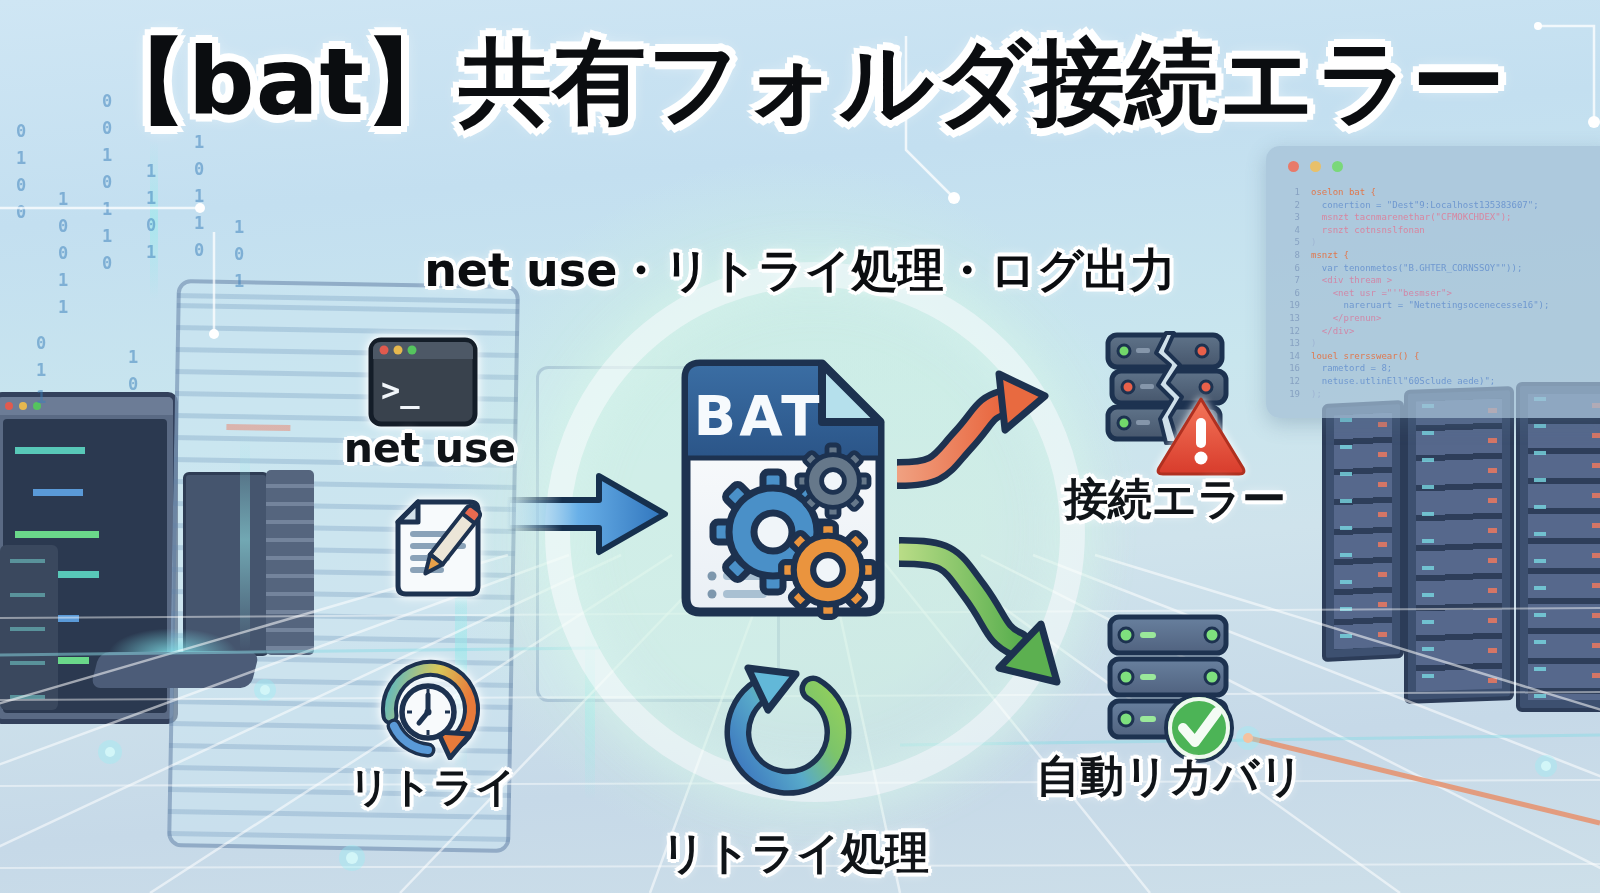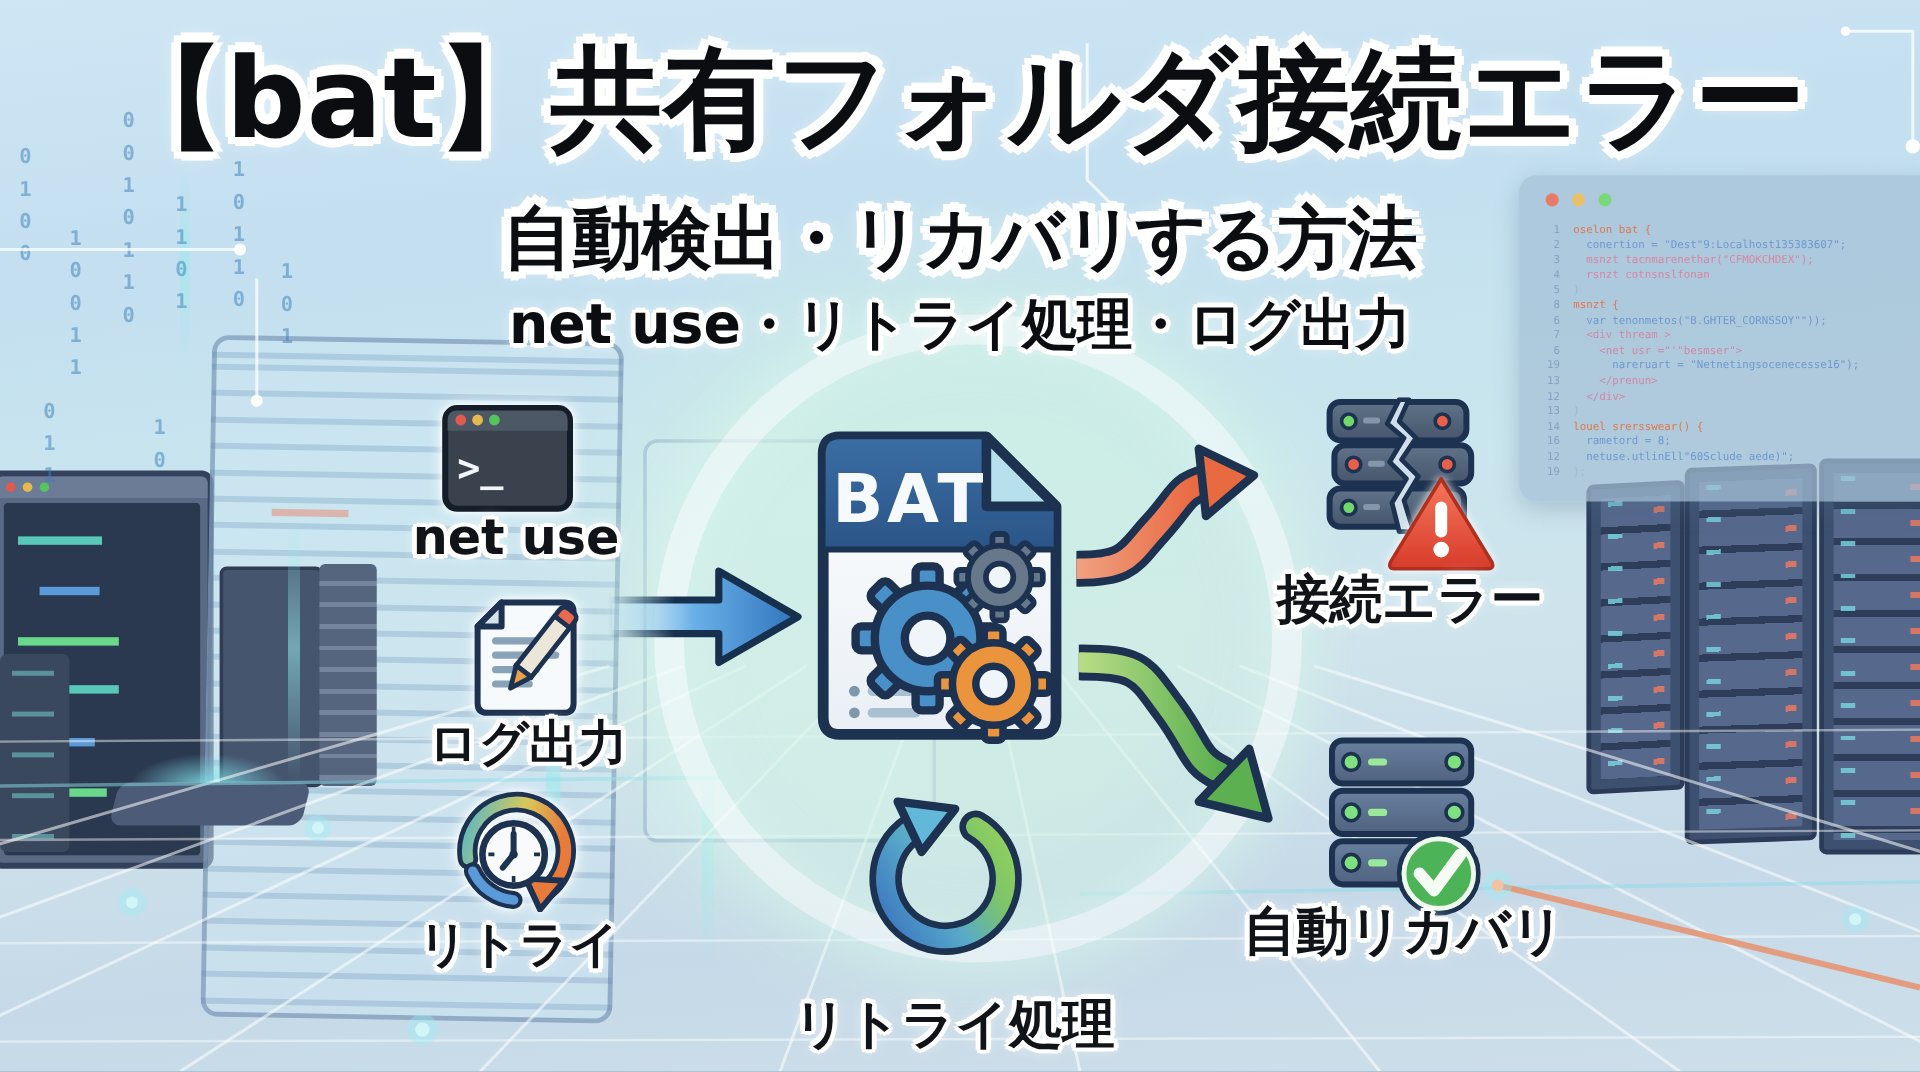--- a/index.html
+++ b/index.html
@@ -299,21 +299,20 @@
           <span class="cw-num">19</span>
           <span class="code plain">);</span>
         </div>
       </div>
   </div>
 
   <div class="abs glow-halo"></div>
   <div class="abs glow-ring"></div>
 
   <div class="abs title ol-l">【bat】共有フォルダ接続エラー</div>
-  <div class="abs sub1 ol-l">自動検出・リカバリする方法</div>
   <div class="abs sub2 ol-s">net use・リトライ処理・ログ出力</div>
 
   <svg class="abs icon icon-terminal" width="114" height="94" viewBox="0 0 114 94">
     <rect x="5" y="5" width="104" height="84" rx="10" fill="#39424d" stroke="#141d28" stroke-width="5"></rect>
     <path d="M7,15 Q7,7 15,7 H99 Q107,7 107,15 V24 H7 Z" fill="#4d5866"></path>
     <circle cx="18" cy="15" r="4.5" fill="#e05a4e"></circle>
       <circle cx="32" cy="15" r="4.5" fill="#e6b84e"></circle>
       <circle cx="46" cy="15" r="4.5" fill="#55c45e"></circle>
     <text x="15" y="66" font-size="32" font-weight="bold" fill="#f2f6fa" font-family="DejaVu Sans Mono,monospace">&gt;_</text>
   </svg>
@@ -325,21 +324,20 @@
     <rect x="26" y="33" width="52" height="6" rx="3" fill="#8aa2b8"></rect>
     <rect x="26" y="45" width="56" height="6" rx="3" fill="#8aa2b8"></rect>
     <rect x="26" y="57" width="40" height="6" rx="3" fill="#8aa2b8"></rect>
     <rect x="26" y="69" width="34" height="6" rx="3" fill="#8aa2b8"></rect>
     <g transform="translate(66,44) rotate(38)">
       <rect x="-8" y="-42" width="16" height="14" rx="5" fill="#e86a50" stroke="#1d3250" stroke-width="4"></rect>
       <rect x="-8" y="-30" width="16" height="52" fill="#ece6d8" stroke="#1d3250" stroke-width="4"></rect>
       <path d="M-8,22 H8 L0,40 Z" fill="#e8a04a" stroke="#1d3250" stroke-width="4" stroke-linejoin="round"></path>
     </g>
   </svg>
-  <div class="lbl lbl-log ol-s">ログ出力</div>
 
   <svg class="abs icon icon-clock" width="102" height="102" viewBox="0 0 102 102">
     <defs>
       <linearGradient id="cg" x1="0" y1="0" x2="1" y2="0.3">
         <stop offset="0" stop-color="#55b8c8"></stop>
           <stop offset="0.55" stop-color="#d8c85a"></stop>
           <stop offset="1" stop-color="#e87a3a"></stop>
       </linearGradient>
     </defs>
     <path d="M10,58 A41,41 0 1 1 74,85" fill="none" stroke="#1d3250" stroke-width="17" stroke-linecap="round"></path>

